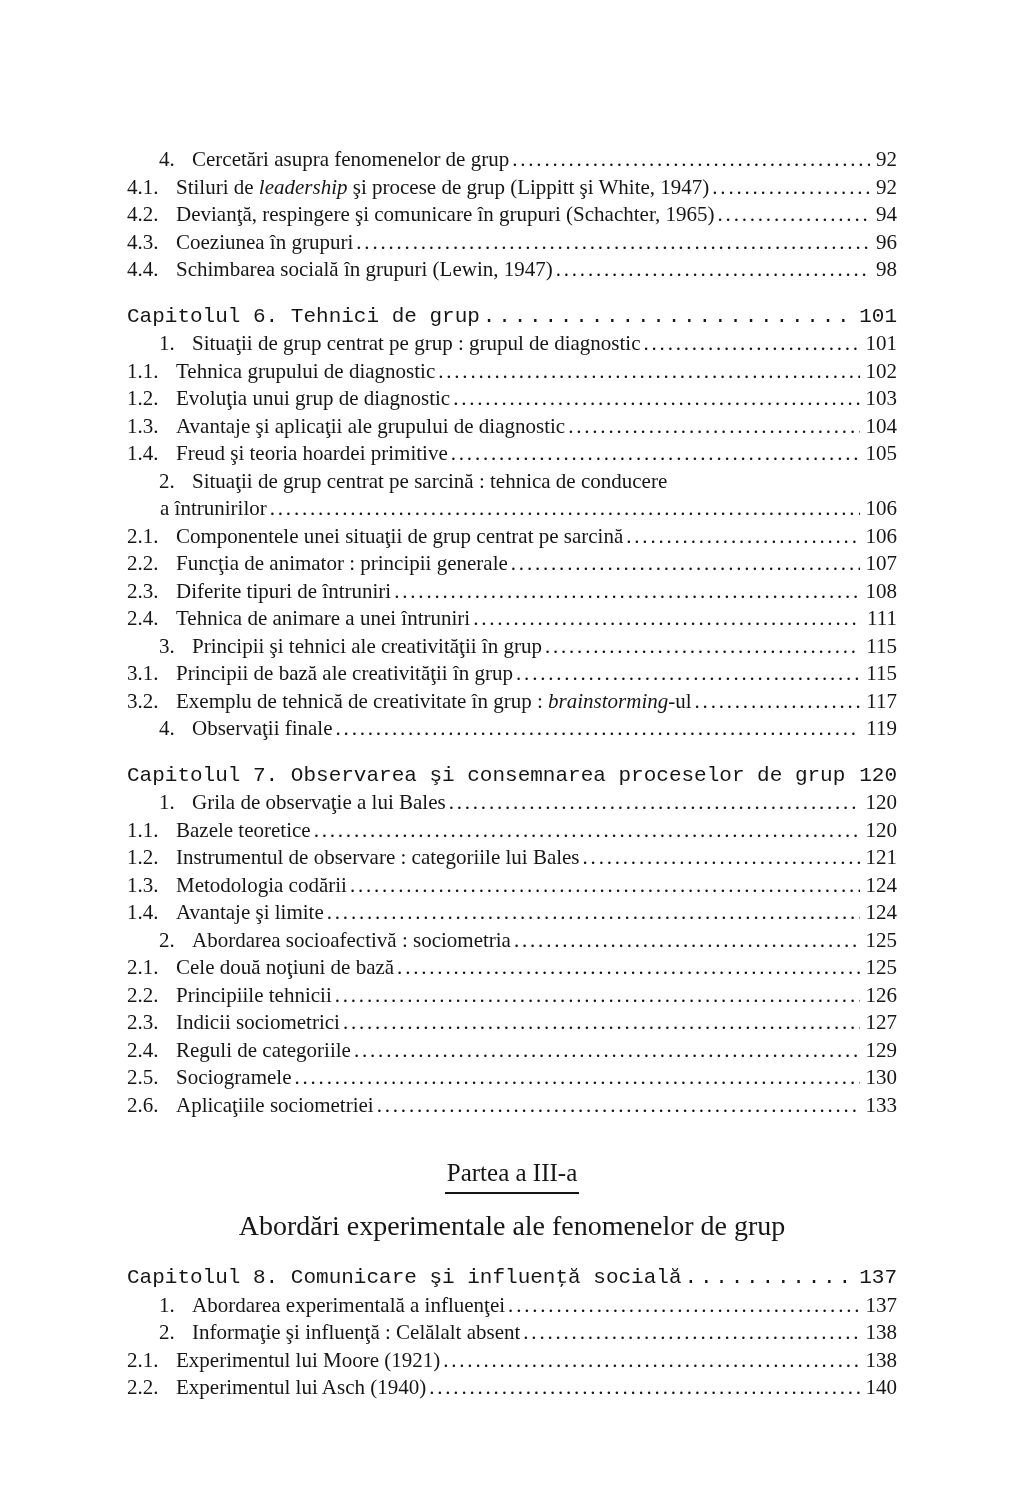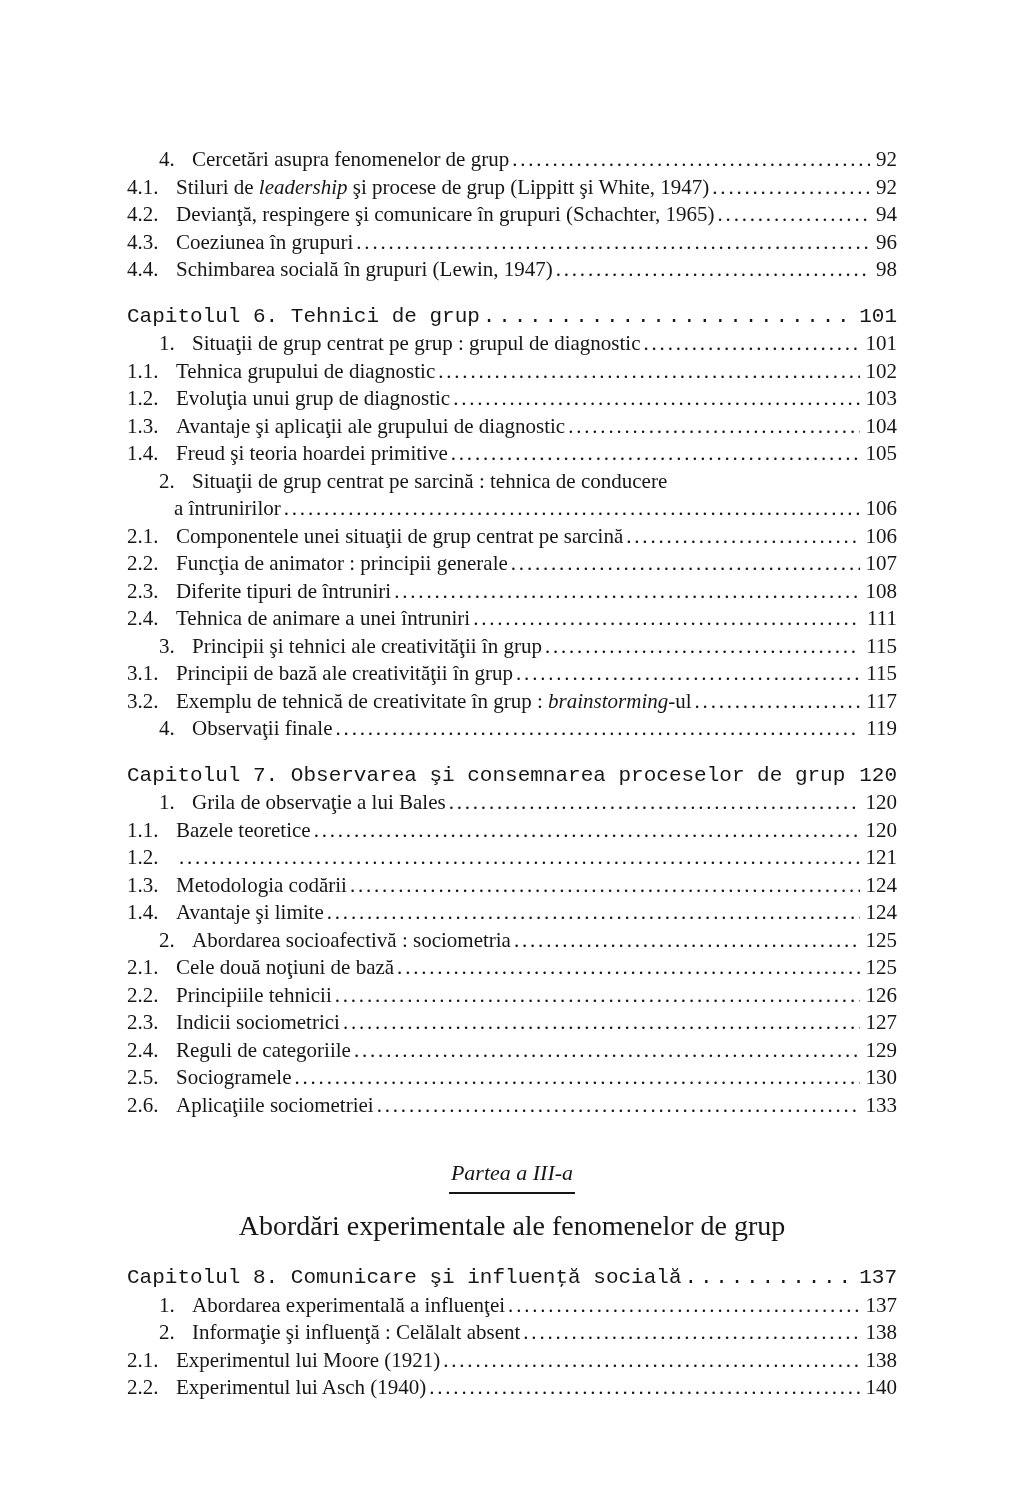--- a/index.html
+++ b/index.html
@@ -28,42 +28,41 @@
     display: flex;
     align-items: baseline;
     line-height: 27.5px;
     white-space: nowrap;
   }
   .row.chapter { margin-top: 19px; font-family: Liberation Mono, monospace; }
   .num { flex: none; }
   .row.l1 .num { margin-left: 32px; width: 33px; }
   .row.l2 .num { width: 49px; }
   .title { flex: 0 1 auto; min-width: 0; overflow: hidden; }
-  .title.cont { flex: none; margin-left: 47px; }
+  .title.cont { flex: none; margin-left: 33px; }
   .dots {
     flex: 1 1 0;
     min-width: 4px;
     overflow: hidden;
     white-space: nowrap;
     margin-left: 3px;
     margin-right: 6px;
   }
   .dots::after {
     content: "........................................................................................................................";
     letter-spacing: 2.8px;
   }
   .page-num { flex: none; text-align: left; }
   .part { text-align: center; margin-top: 42px; margin-bottom: 23px; }
   .part-title {
     display: inline-block;
-    font-size: 22px;
+    font-size: 25px;
     line-height: 24px;
     padding: 0 2px 7px 2px;
     border-bottom: 2px solid #161616;
-    font-style: italic;
   }
   .part-subtitle {
     font-size: 28px;
     line-height: 30px;
     margin-top: 17px;
   }
   i { font-style: italic; }
 </style>
 </head>
 <body>
@@ -204,20 +203,21 @@
         <span class="page-num">120</span>
       </div>
       <div class="row l2">
         <span class="num">1.1.</span>
         <span class="title">Bazele teoretice</span>
         <span class="dots"></span>
         <span class="page-num">120</span>
       </div>
       <div class="row l2">
         <span class="num">1.2.</span>
+        <span class="title">Instrumentul de observare : categoriile lui Bales</span>
         <span class="dots"></span>
         <span class="page-num">121</span>
       </div>
       <div class="row l2">
         <span class="num">1.3.</span>
         <span class="title">Metodologia codării</span>
         <span class="dots"></span>
         <span class="page-num">124</span>
       </div>
       <div class="row l2">

